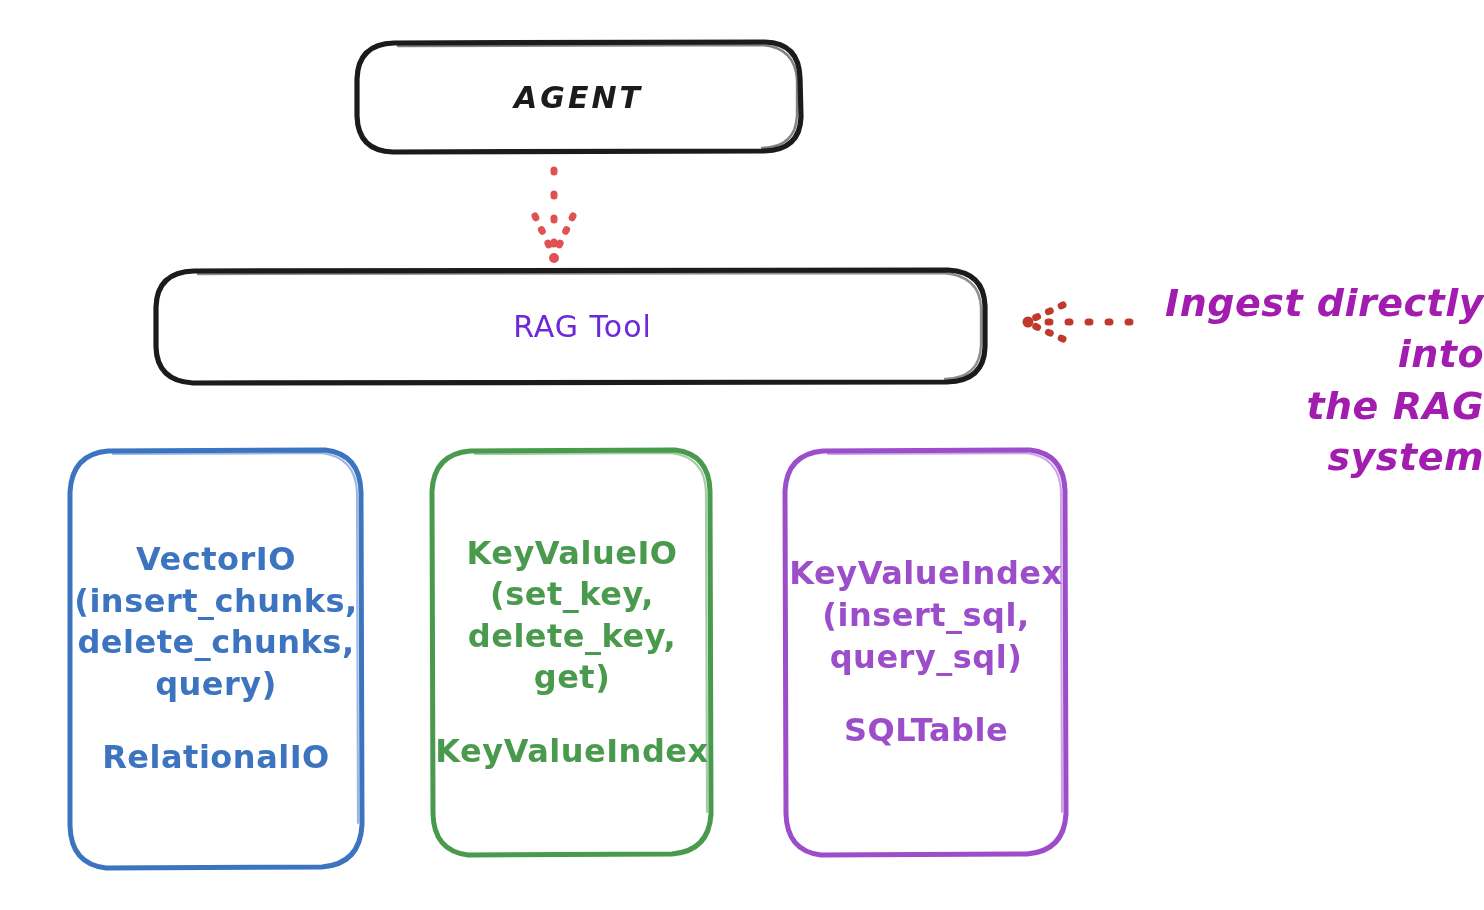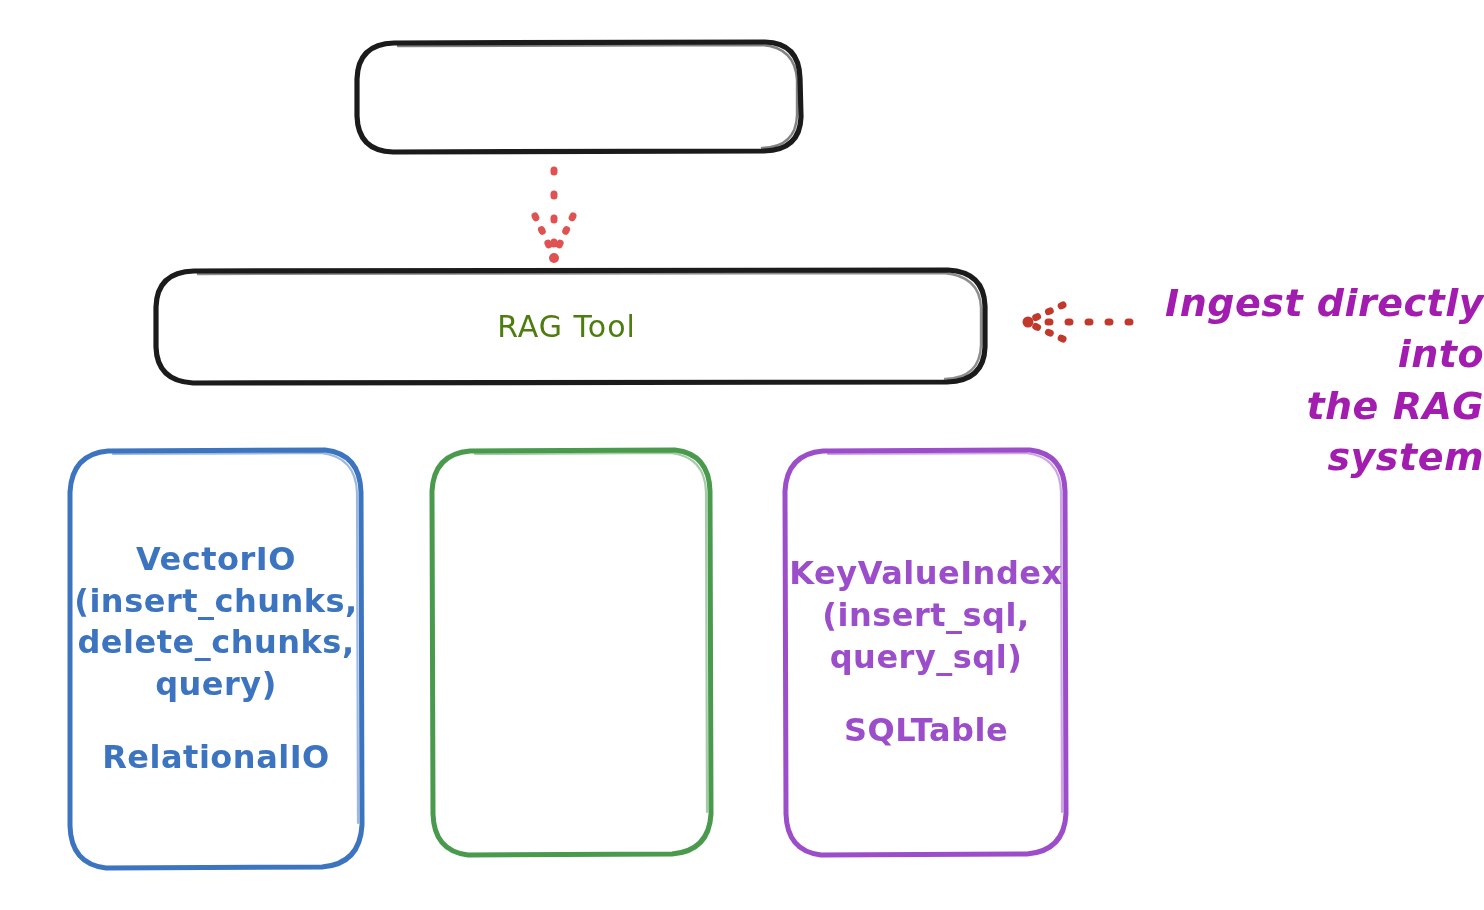--- a/index.html
+++ b/index.html
@@ -44,22 +44,22 @@
     left: 357px; top: 42px; width: 443px; height: 110px;
     color: #1b1b1b;
     font-size: 30px;
     font-style: italic;
     font-weight: 600;
     letter-spacing: 3px;
   }
 
   
   #ragtool-label {
-    left: 152px; top: 270px; width: 829px; height: 112px;
-    color: #4d7c0f;
+    left: 168px; top: 270px; width: 829px; height: 112px;
+    color: #6d28d9;
     font-size: 30px;
     font-weight: 500;
     letter-spacing: 1px;
   }
 
   
   .store-label {
     font-size: 32px;
     line-height: 1.30;
     font-weight: 600;
@@ -143,34 +143,44 @@
       <path d="M 475,454 L 671,453 Q 705,457 706,492 L 707,812" fill="none" stroke="#4a9a4e" stroke-width="2.2" stroke-linecap="round" opacity="0.5"></path>
     </g>
 
     <g>
       <path d="M 823,451 L 1030,450 Q 1064,454 1065,491 L 1066,814 Q 1064,851 1027,854
                L 821,855 Q 787,851 786,814 L 785,491 Q 787,454 823,451 Z" fill="#ffffff" stroke="#9b4dca" stroke-width="5" stroke-linecap="round" stroke-linejoin="round"></path>
       <path d="M 828,454 L 1026,453 Q 1060,457 1061,492 L 1062,812" fill="none" stroke="#9b4dca" stroke-width="2.2" stroke-linecap="round" opacity="0.5"></path>
     </g>
   </svg>
 
+  <div class="node-label" id="agent-label">
+    <span>AGENT</span>
+  </div>
 
   <div class="node-label" id="ragtool-label">
     <span>RAG Tool</span>
   </div>
 
   <div class="node-label store-label" id="vectorio-label">
     <span class="api-block">VectorIO
 (insert_chunks,
 delete_chunks,
 query)</span>
     <span class="gap"></span>
     <span class="index-block">RelationalIO</span>
   </div>
 
+  <div class="node-label store-label" id="keyvalueio-label">
+    <span class="api-block">KeyValueIO
+(set_key,
+delete_key, get)</span>
+    <span class="gap"></span>
+    <span class="index-block">KeyValueIndex</span>
+  </div>
 
   <div class="node-label store-label" id="relationalio-label">
     <span class="api-block">KeyValueIndex
 (insert_sql,
 query_sql)</span>
     <span class="gap"></span>
     <span class="index-block">SQLTable</span>
   </div>
 
   <div id="ingest-note">Ingest directly into

